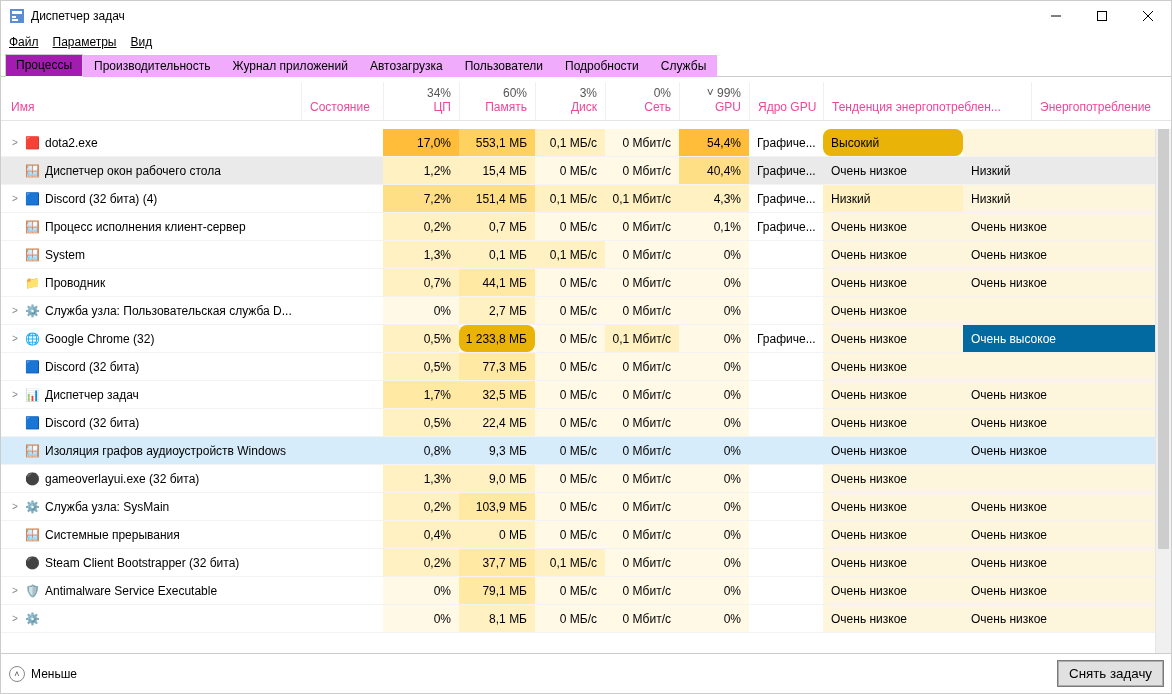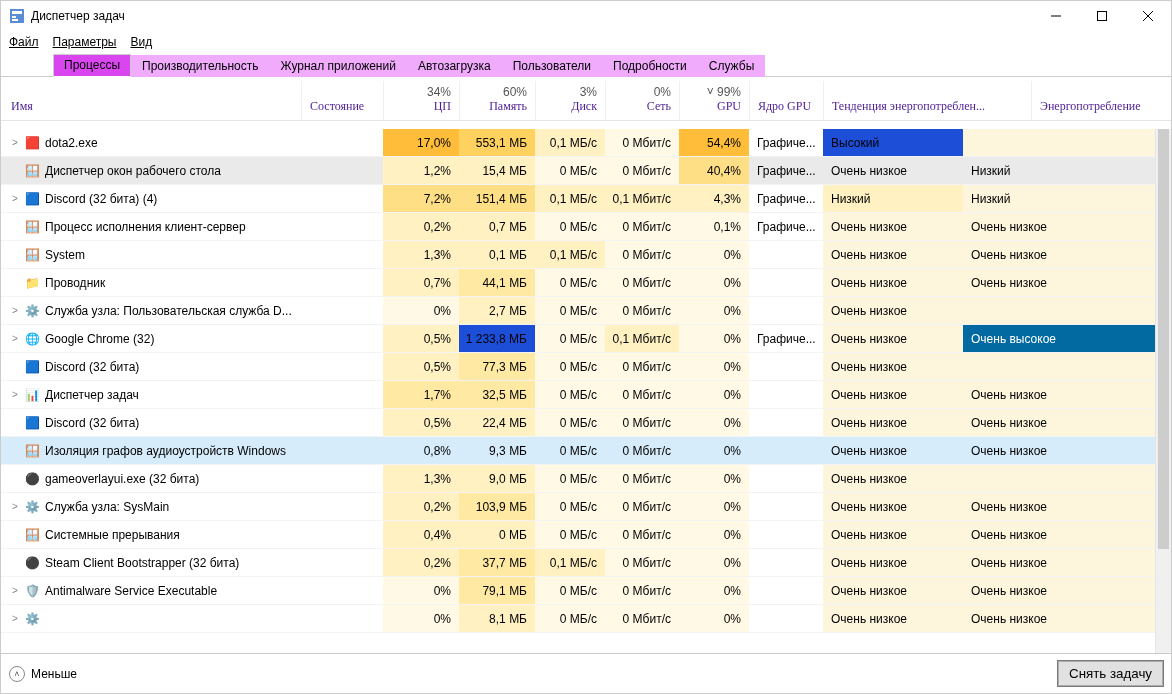--- a/index.html
+++ b/index.html
@@ -36,32 +36,32 @@
   .menubar span { text-decoration: underline solid #000; text-underline-offset: 1px; text-decoration-thickness: 1px; cursor:default;}
   .menubar span { text-decoration:none; }
   .tabs {
     display:flex; border-bottom:1px solid #ccc; padding-left:4px; height:24px; align-items:flex-end;
   }
   .tab {
     padding:3px 10px 4px 10px; font-size:12px; border:1px solid transparent; border-bottom:none;
     cursor:default; position:relative; top:1px; background:#f0abfc;
   }
   .tab.active {
-    border:1px solid #ccc; border-bottom:1px solid #fff; background:#d946ef;margin-left:48px;
+    border:1px solid #ccc; border-bottom:1px solid #fff; background:#a21caf;
   }
   .header-row {
     display:flex; height:44px; border-bottom:1px solid #e5e5e5; align-items:flex-end;
   }
   .hcell {
     padding:4px 8px 6px 8px; font-size:12px; color:#555; overflow:hidden; text-overflow:ellipsis; white-space:nowrap;
     border-left:1px solid #f0f0f0;
   }
   .hcell:first-child{border-left:none;}
   .hcell .top { display:block; text-align:right; color:#555; font-size:12px;}
-  .hcell .bot { display:block; text-align:right; color:#4c1d95;font-family:Liberation Serif, serif; }
+  .hcell .bot { display:block; text-align:right; color:#ec4899; }
   .col-name { width:300px; padding-left:10px;}
   .col-name .bot{text-align:left;}
   .col-state { width:82px; }
   .col-state .bot{text-align:left;}
   .col-cpu { width:76px; }
   .col-mem { width:76px; }
   .col-disk { width:70px; }
   .col-net { width:74px; }
   .col-gpu { width:70px; }
   .col-gpu .top::before{content:"˅ ";color:#555;}
@@ -88,21 +88,21 @@
   .less { display:flex; align-items:center; gap:6px; cursor:default;}
   .less .circ { width:16px;height:16px;border:1px solid #888;border-radius:50%; display:flex;align-items:center;justify-content:center;font-size:9px;color:#555;}
   .endtask { padding:4px 10px; border:1px solid #adadad; background:#e1e1e1; outline:1px solid #7a7a7a;}
   
   .h0{background:#fff9e5;}
   .h1{background:#fff1c2;}
   .h2{background:#ffe9a3;}
   .h3{background:#ffdf85;}
   .h4{background:#ffd15e;}
   .h5{background:#ffbd3a;}
-  .h6{background:#1d4ed8;}
+  .h6{background:#eab308;border-radius:8px;}
   .h8{background:#0369a1;color:#fff;}
   .hb{background:#fdf6dc;}
   .sel{background:#d7ecfb !important;}
   .gray{background:#eaeaea;}
 </style>
 </head>
 <body>
 
 <div class="titlebar">
   <span class="icon">

